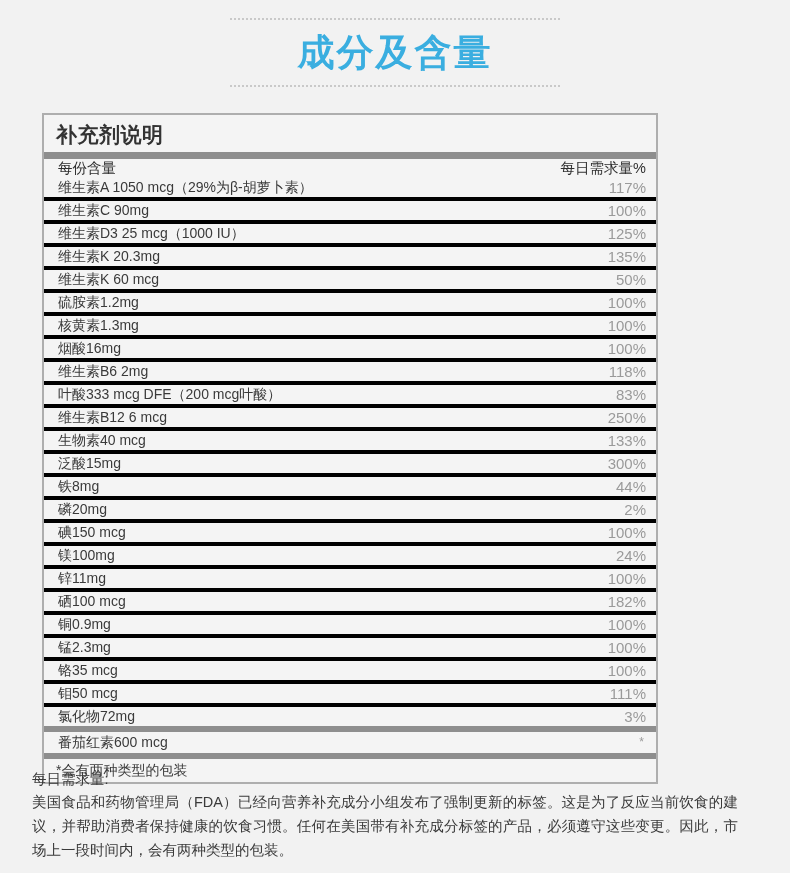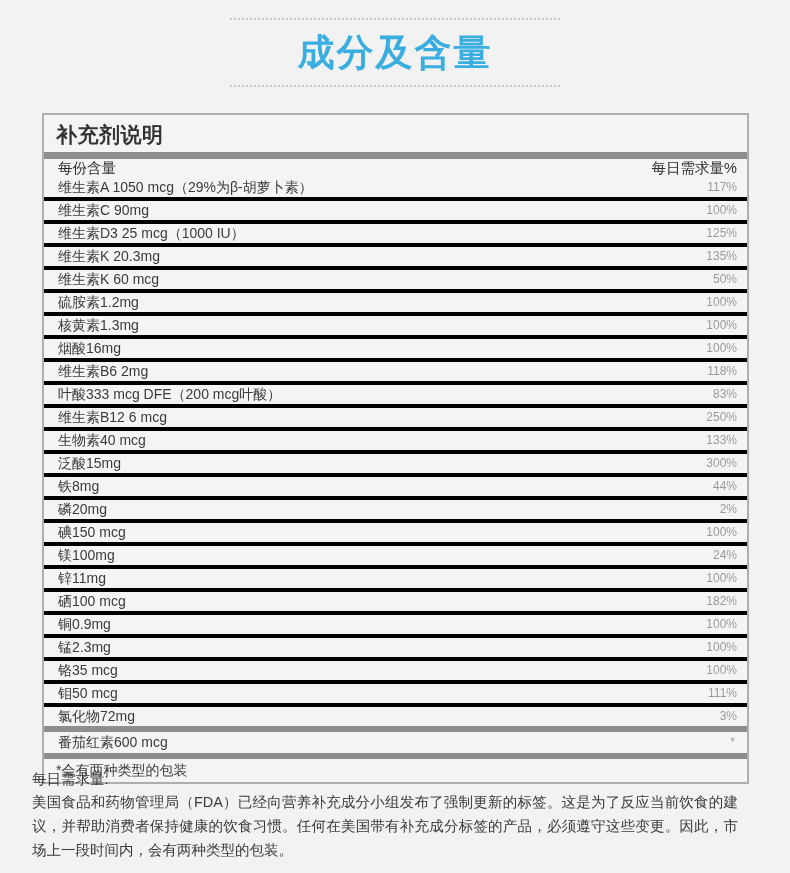--- a/index.html
+++ b/index.html
@@ -44,21 +44,21 @@
     color: #3aaee0;
     letter-spacing: 2px;
     margin: 4px 0 4px 0;
   }
 
   
   .facts-panel {
     position: absolute;
     left: 42px;
     top: 113px;
-    width: 707px;
+    width: 616px;
     box-sizing: border-box;
     border: 2px solid #aeaeae;
     background: #ec4899;
   }
 
   .facts-head {
     padding: 7px 12px 5px 12px;
     background: #f4f4f4;
   }
   .facts-title {
@@ -109,21 +109,21 @@
     color: #3a3a3a;
     white-space: nowrap;
     overflow: hidden;
     margin-left: 26px;
   }
   td.c-dv {
     width: 118px;
     text-align: right;
     padding-right: 10px;
     color: #9a9a9a;
-    font-size: 12px;
+    font-size: 15px;
   }
 
   .row-header td {
     font-size: 14.5px;
     color: #2f2f2f;
     border-bottom: 1px solid #b0b0b0;
   }
   .row-header td.c-dv {
     color: #2f2f2f;
     font-size: 14.5px;

